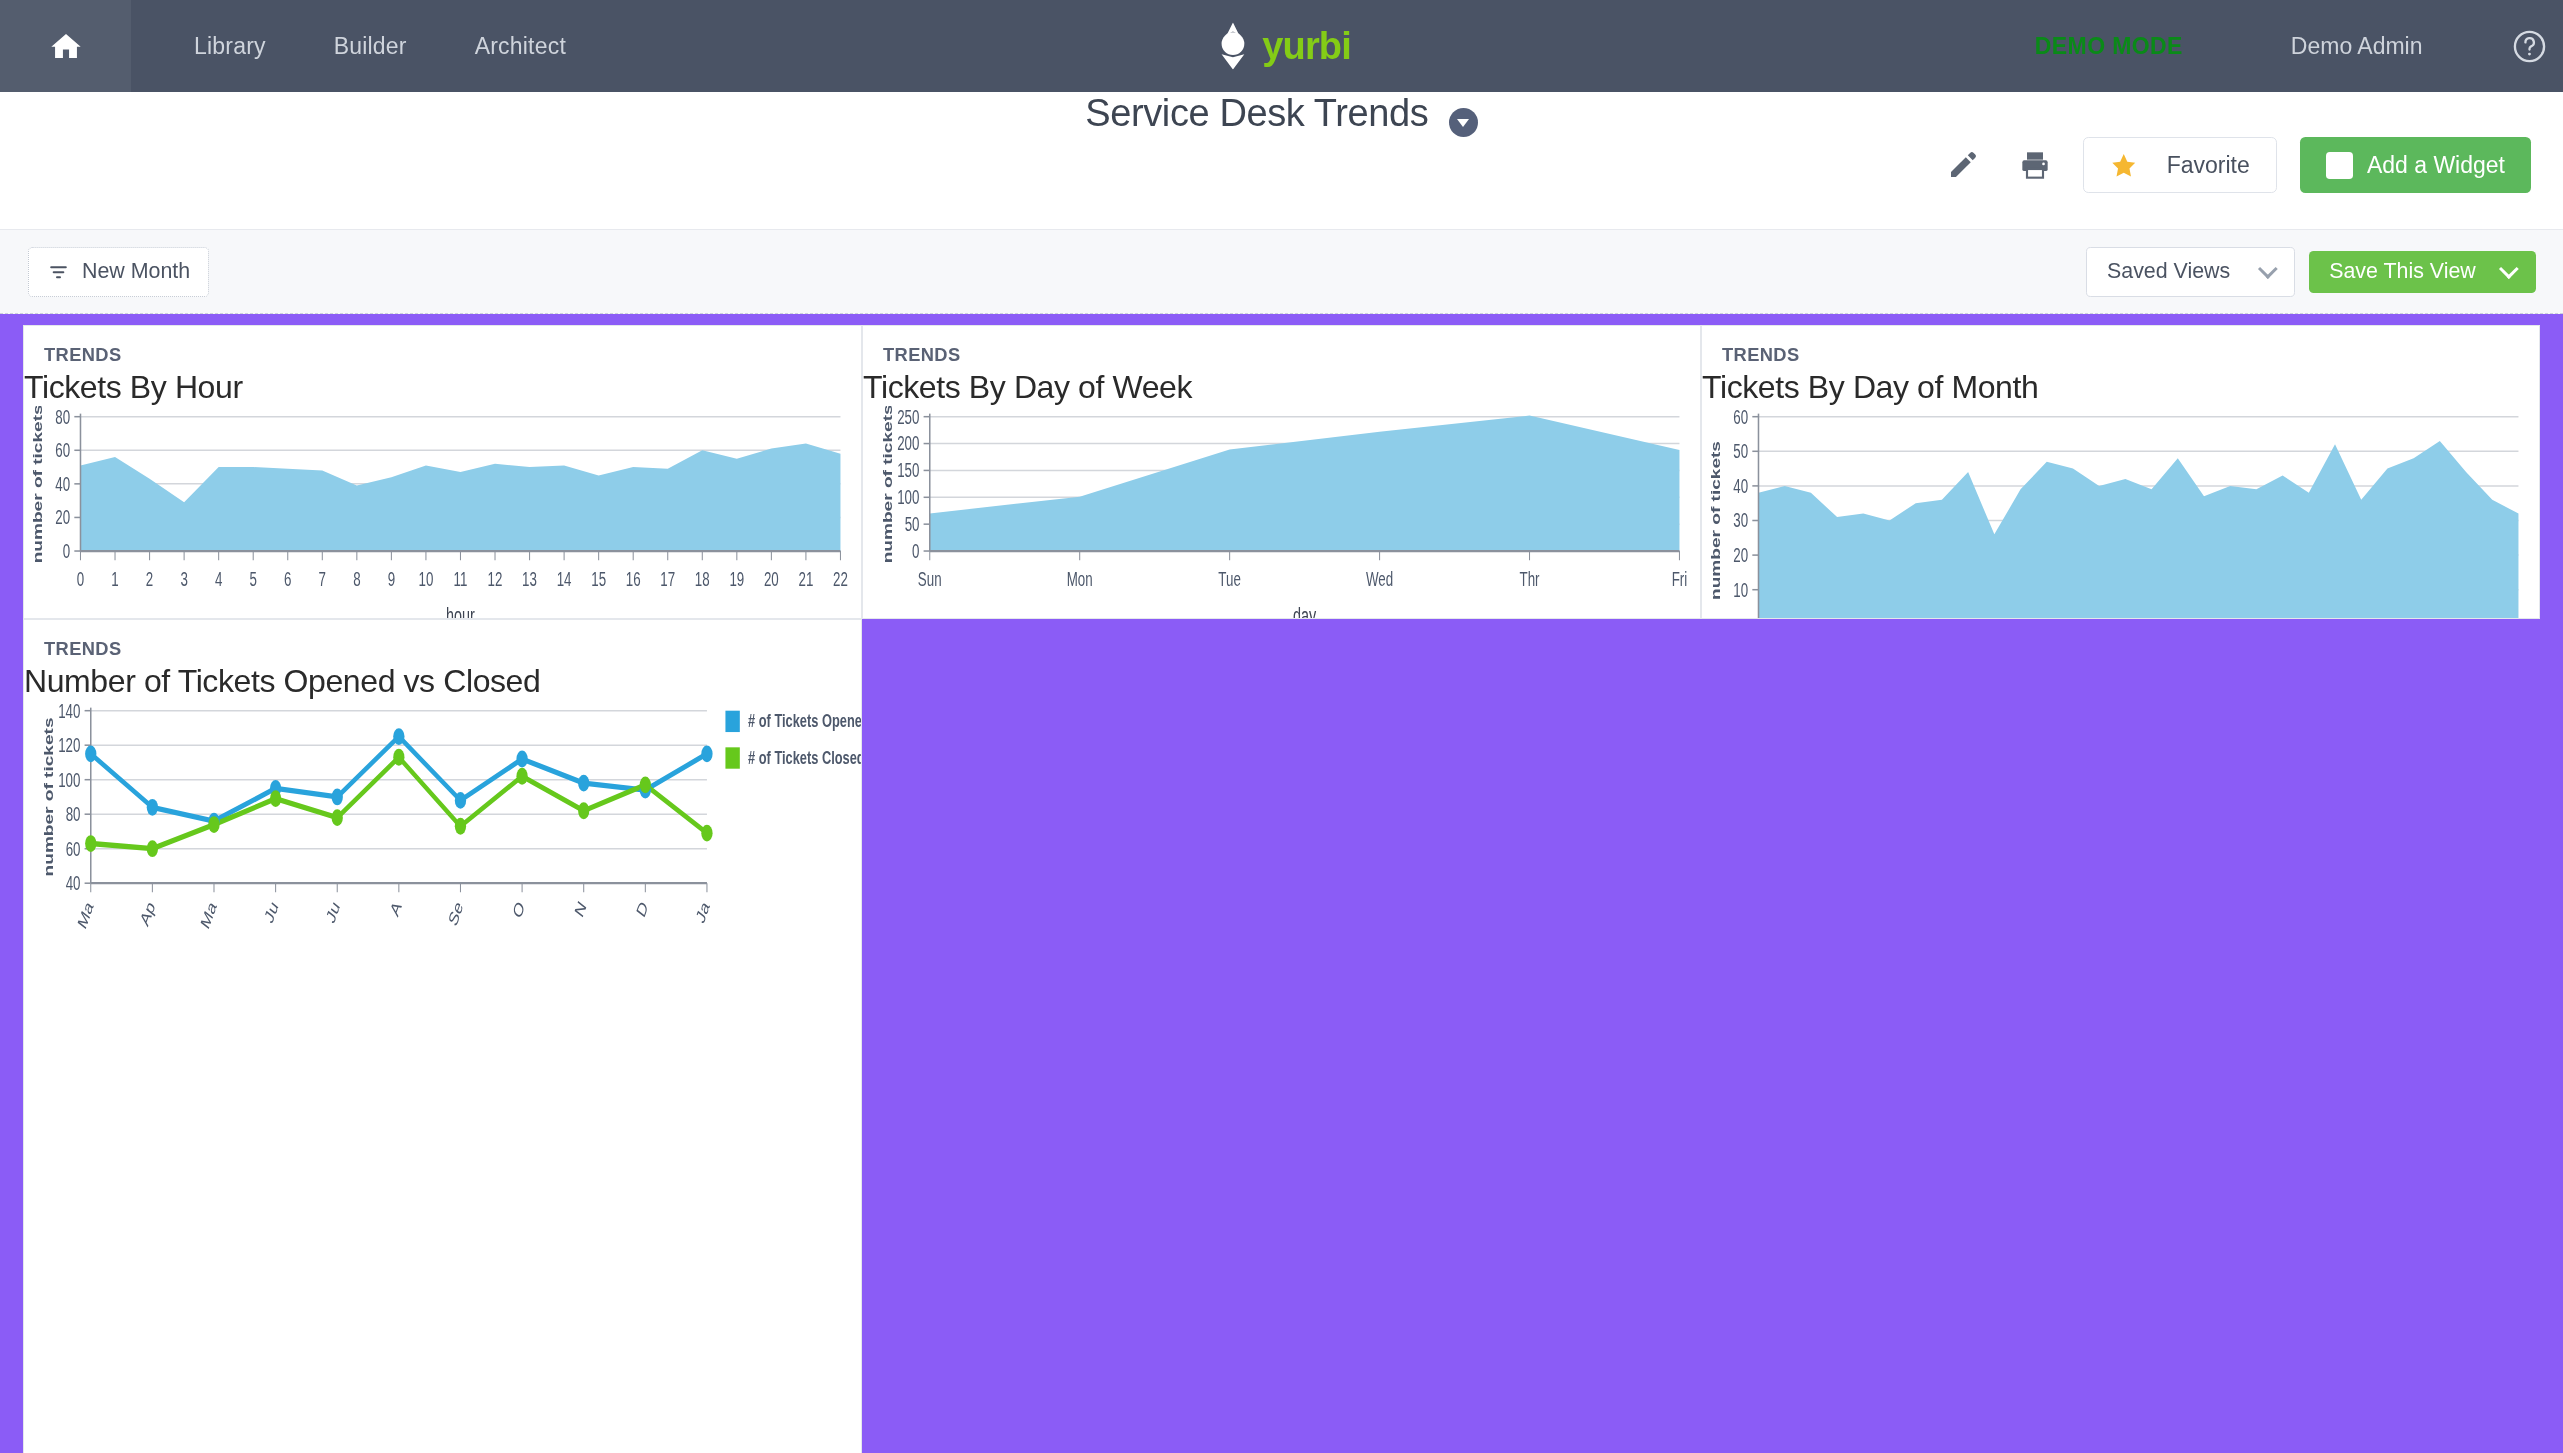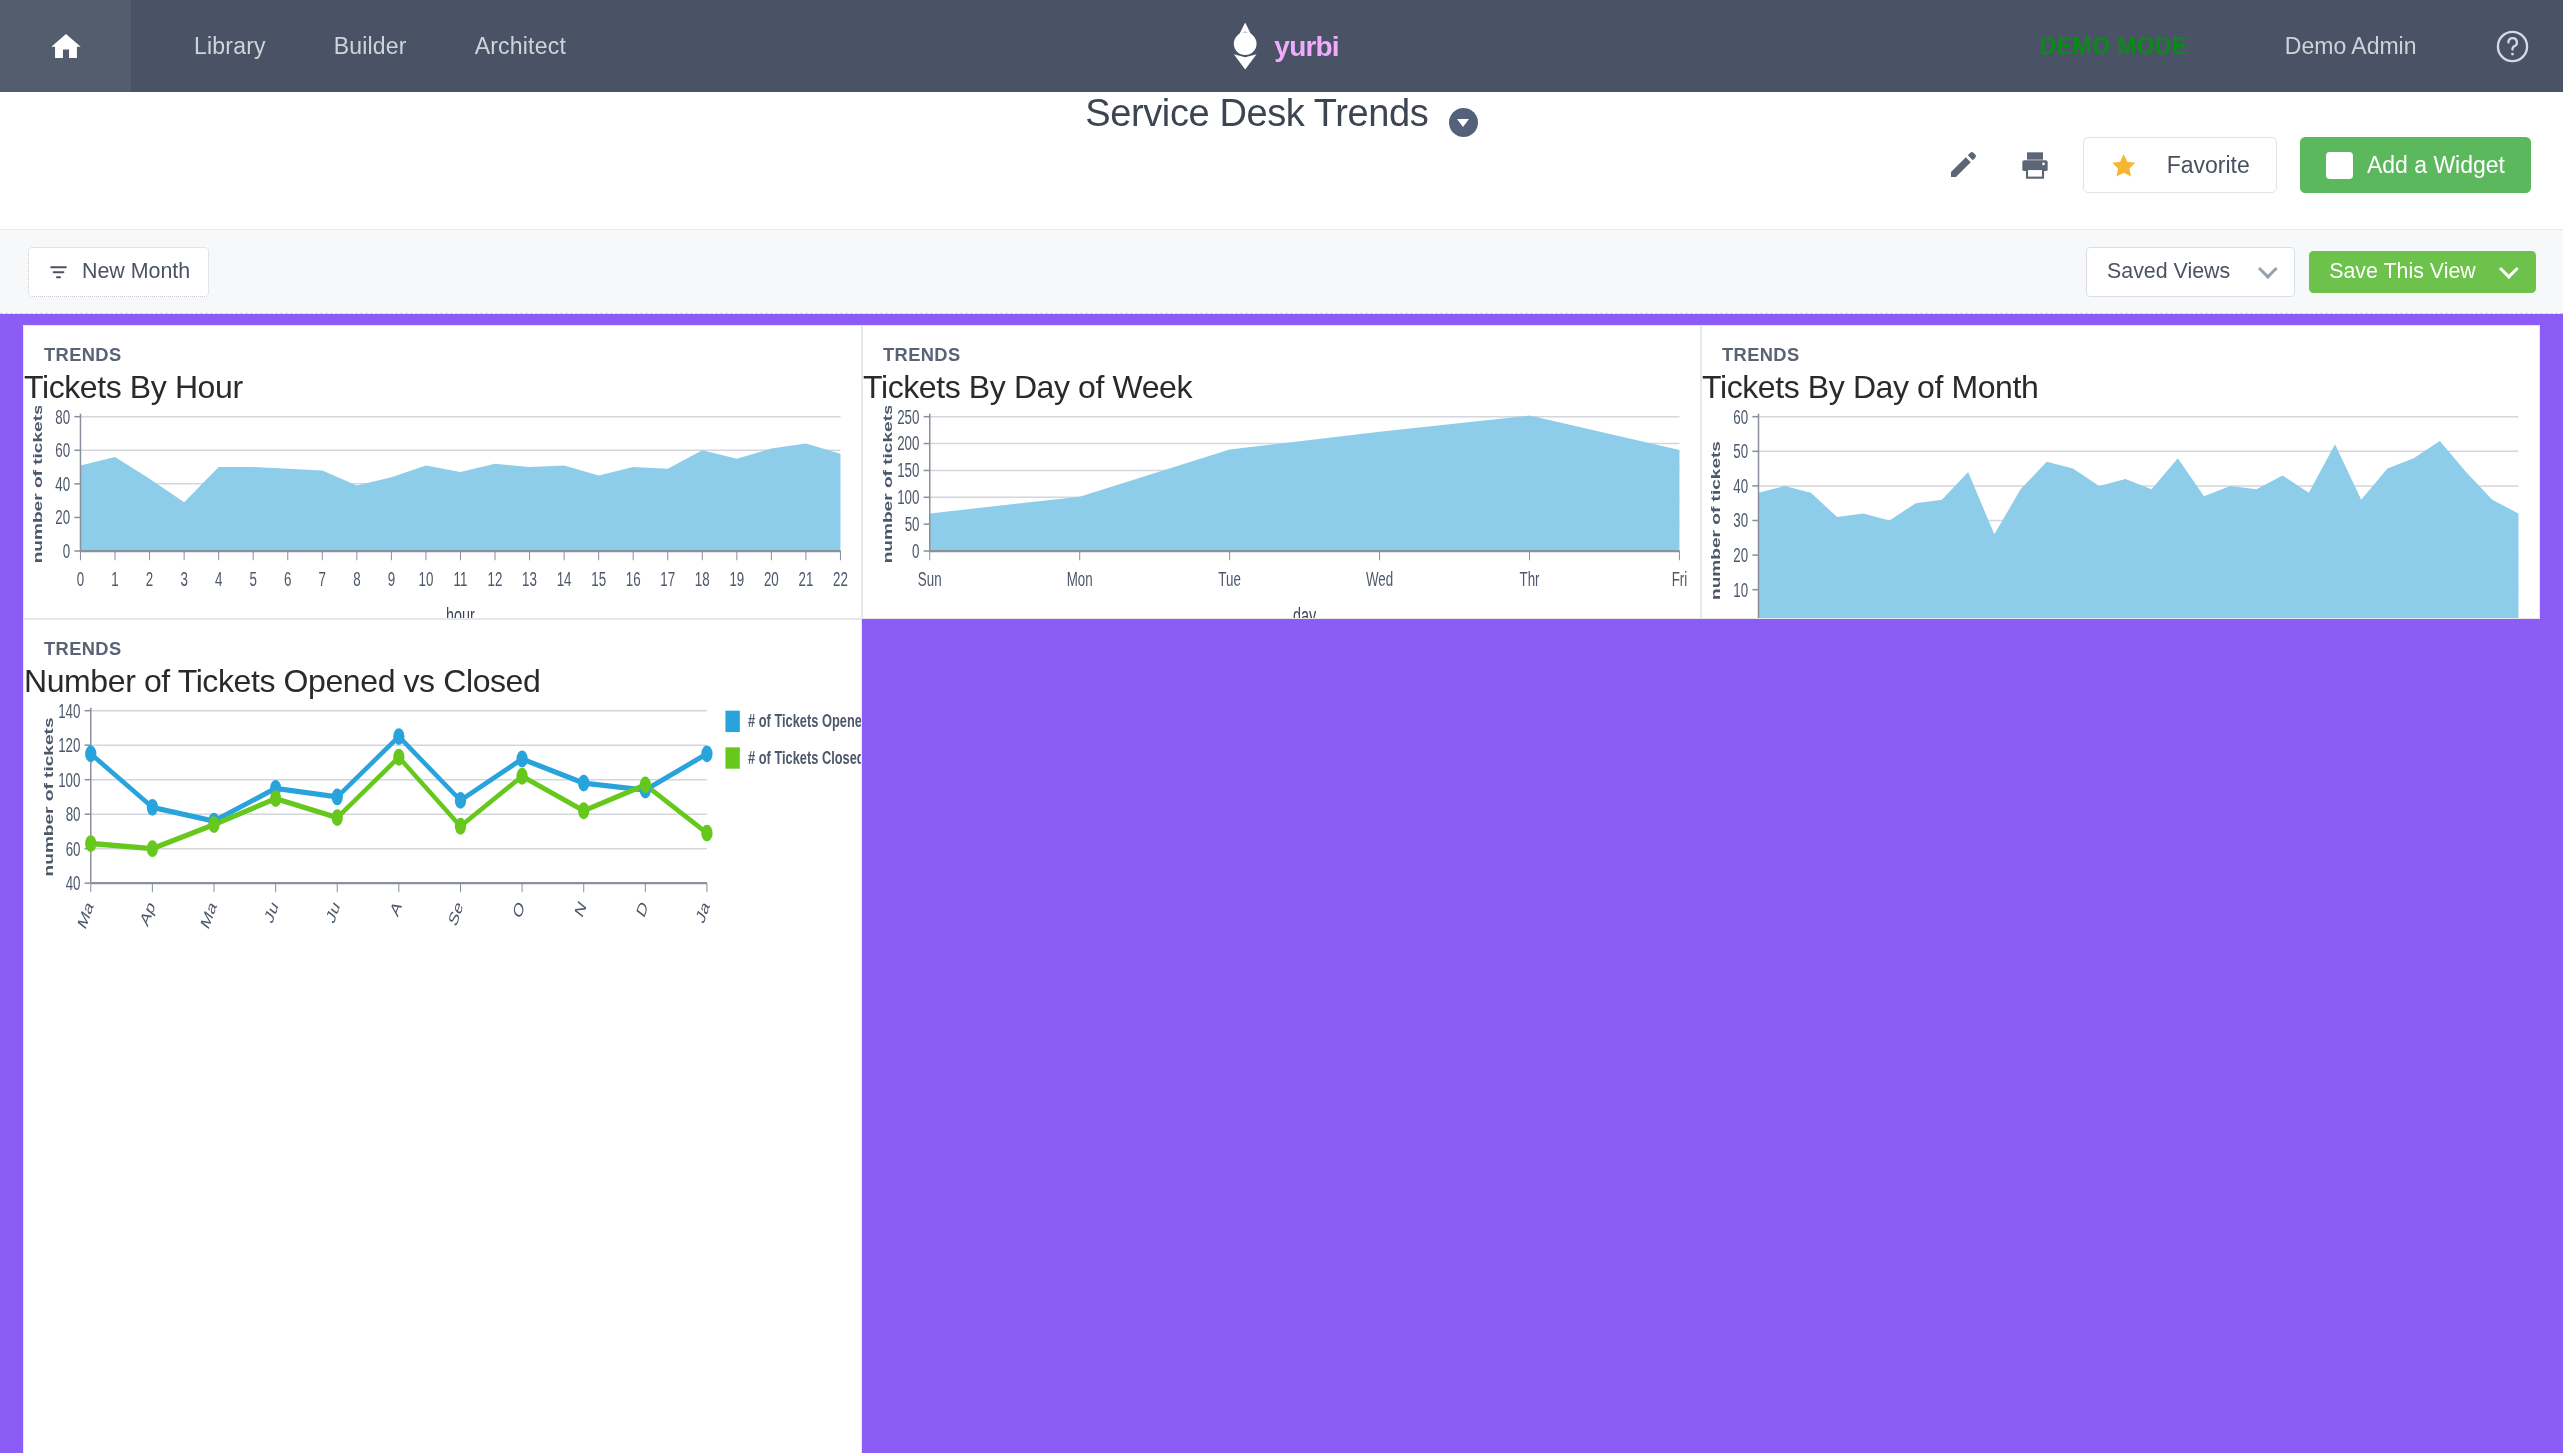--- a/index.html
+++ b/index.html
@@ -24,24 +24,24 @@
   .nav-links { display: flex; align-items: center; padding-left: 29px; }
   .nav-link {
     color: #cfd4dc; font-size: 23px; padding: 0 34px;
     letter-spacing: 0.2px; cursor: pointer;
   }
   .brand {
     position: absolute; left: 50%; top: 50%;
     transform: translate(-50%,-50%);
     display: flex; align-items: center; gap: 9.2px;
   }
-  .brand-text { color:#f0abfc; font-size: 28px; font-weight: 700; letter-spacing:-0.8px; }
+  .brand-text { color:#84cc16; font-size: 38px; font-weight: 700; letter-spacing:-0.8px; }
   .nav-right {
     margin-left: auto; display: flex; align-items: center;
-    padding-right: 33px; gap: 5px;
+    padding-right: 16px; gap: 16px;
   }
   .demo-mode {
     color: #0a8a18; font-size: 23px; font-weight: 700;
     letter-spacing: 0.4px; padding: 0 46px;
   }
   .demo-admin { color:#ced3db; font-size: 23px; padding: 0 46px; cursor:pointer; }
   .help-icon { margin-left: 27.5px; cursor: pointer; }
 
   
   .titlebar {

